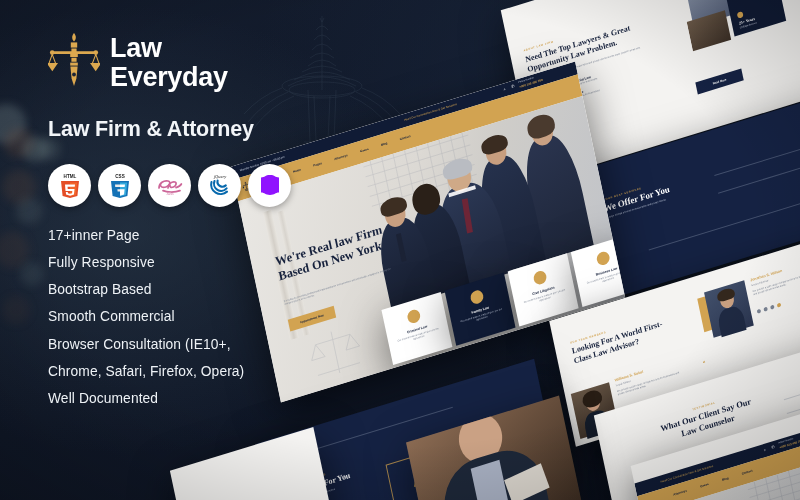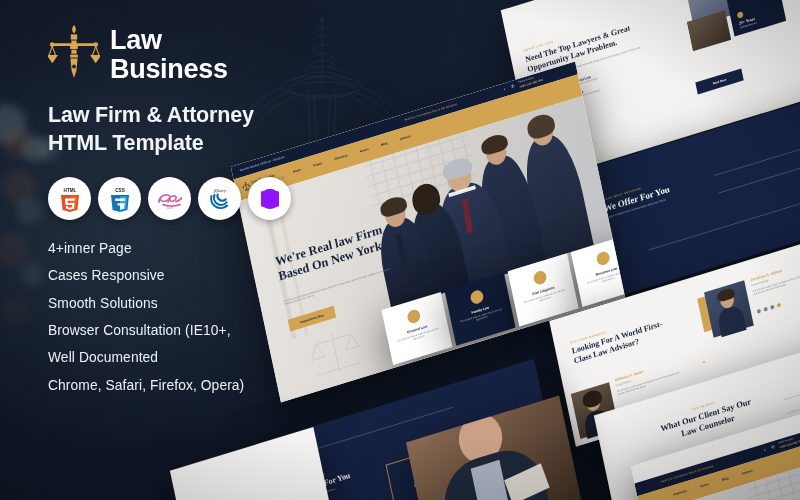--- a/index.html
+++ b/index.html
@@ -23,28 +23,28 @@
   .bg-vignette {
     position:absolute; inset:0;
     background:radial-gradient(ellipse 110% 110% at 50% 45%, rgba(0,0,0,0) 40%, rgba(0,0,0,.55) 100%);
   }
   .bokeh { position:absolute; border-radius:50%; filter:blur(4px); }
 
   
   .statue { position:absolute; left:232px; top:10px; width:180px; height:175px; opacity:.30; }
 
   
-  .left { position:absolute; left:48px; top:24px; width:270px; z-index:8; }
+  .left { position:absolute; left:48px; top:32px; width:270px; z-index:8; }
   .logo-row { display:flex; align-items:center; gap:10px; }
   .logo-mark { width:52px; height:62px; flex:0 0 52px; }
   .logo-text { line-height:1.0; }
   .logo-text .l1 { font-size:27px; font-weight:700; color:#fff; letter-spacing:-.3px; display:block; }
   .logo-text .l2 { font-size:27px; font-weight:700; color:#fff; letter-spacing:-.3px; display:block; margin-top:2px;}
 
-  .subtitle { margin-top:16px; }
+  .subtitle { margin-top:22px; }
   .subtitle .s1, .subtitle .s2 {
     display:block; font-size:21.5px; font-weight:700; color:#f2f5f8;
     letter-spacing:-.2px; line-height:1.28;
   }
 
   .badges { display:flex; gap:7px; margin-top:20px; }
   .badge {
     width:43px; height:43px; border-radius:50%; background:#fff;
     display:flex; align-items:center; justify-content:center;
     box-shadow:0 2px 7px rgba(0,0,0,.35);
@@ -452,27 +452,26 @@
 
           <path d="M-1.4 31 h11.4 l-5.7 8.2 z"></path>
 
           <path d="M47.8 22.4 L44.4 31.4 M47.8 22.4 L51 31.4" stroke="#dca84f" stroke-width="1.1" fill="none"></path>
 
           <path d="M42 31 h11.4 l-5.7 8.2 z"></path>
         </g>
       </svg>
       <div class="logo-text">
         <span class="l1">Law</span>
-        <span class="l2">Business</span>
+        <span class="l2">Everyday</span>
       </div>
     </div>
 
     <div class="subtitle">
       <span class="s1">Law Firm &amp; Attorney</span>
-      <span class="s2">HTML Template</span>
     </div>
 
     <div class="badges">
       <div class="badge">
         <svg width="24" height="26" viewBox="0 0 24 26">
           <text x="12" y="6" font-size="4.6" font-weight="700" fill="#222" text-anchor="middle" font-family="Liberation Sans, sans-serif">HTML</text>
           <path d="M3 9 l1.6 15 7.4 2 7.4 -2 L21 9 z" fill="#e44d26"></path>
           <path d="M12 10.4 v14.2 l5.9 -1.7 1.3 -12.5 z" fill="#f16529"></path>
           <path d="M7 12.4 h10 l-.25 2.4 h-7.2 l.2 2.2 h6.8 l-.6 5.6 -3.95 1.1 -3.95 -1.1 -.25 -2.6 h2 l.12 1.2 2.08 .56 2.1 -.56 .22 -2.3 H7.5 z" fill="#fff"></path>
         </svg>
@@ -509,23 +508,24 @@
       </div>
       <div class="badge">
         <svg width="26" height="22" viewBox="0 0 26 22">
           <path d="M4 3.4 C8 3.4 8 1 13 1 C18 1 18 3.4 22 3.4 L22 18.6 C18 18.6 18 21 13 21 C8 21 8 18.6 4 18.6 Z" fill="#9013fe"></path>
           <text x="13" y="16" font-size="12" font-weight="700" fill="#fff" text-anchor="middle" font-family="Liberation Sans, sans-serif"></text>
         </svg>
       </div>
     </div>
 
     <div class="features">
-      <div class="feature">4+inner Page</div>
-      <div class="feature">Cases Responsive</div>
-      <div class="feature">Smooth Solutions</div>
+      <div class="feature">17+inner Page</div>
+      <div class="feature">Fully Responsive</div>
+      <div class="feature">Bootstrap Based</div>
+      <div class="feature">Smooth Commercial</div>
       <div class="feature">Browser Consultation (IE10+,</div>
+      <div class="feature">Chrome, Safari, Firefox, Opera)</div>
       <div class="feature">Well Documented</div>
-      <div class="feature">Chrome, Safari, Firefox, Opera)</div>
     </div>
   </div>
 
   <div class="bg-vignette" style="pointer-events:none;"></div>
 </div>
 
 </body></html>

